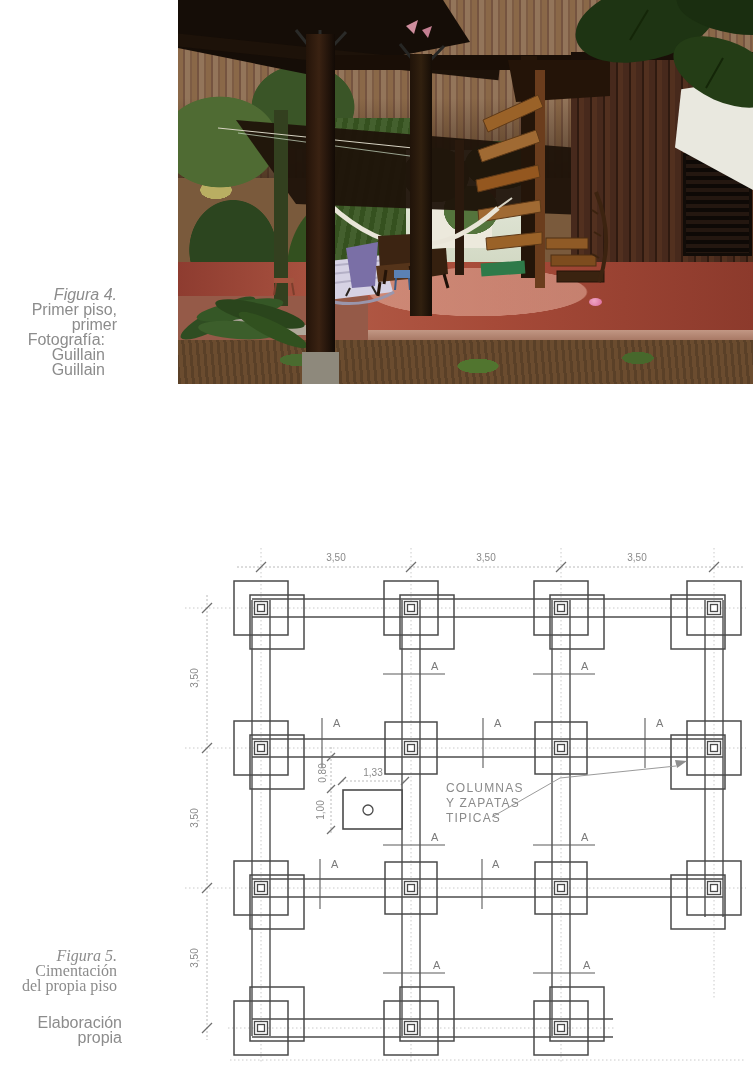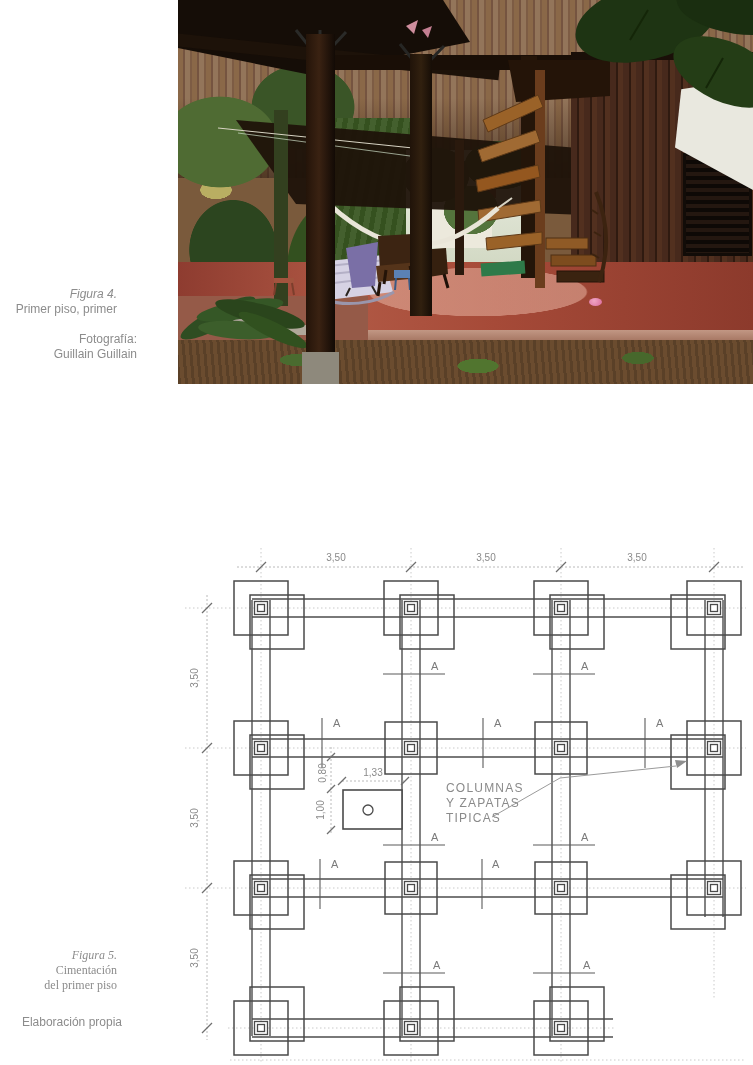--- a/index.html
+++ b/index.html
@@ -1,20 +1,20 @@
 <!DOCTYPE html>
 <html><head>
 <meta charset="utf-8">
 <style>
   html,body{margin:0;padding:0;background:#ffffff;}
   body{width:753px;height:1065px;position:relative;overflow:hidden;
        font-family:"Liberation Sans",sans-serif;}
   .abs{position:absolute;}
   
-  .cap{position:absolute;text-align:right;color:#8c8c8c;font-size:12px;line-height:15px;}
+  .cap{position:absolute;text-align:right;color:#8c8c8c;font-size:16px;line-height:15px;}
   .cap .fig-title{font-style:italic;}
   
   .photo{position:absolute;left:178px;top:0;width:575px;height:384px;overflow:hidden;background:#7a5a3c;}
   .photo>div,.photo>svg{position:absolute;}
   .p-upper{left:0;top:0;width:575px;height:178px;
     background:repeating-linear-gradient(90deg,#8a6848 0 5px,#755440 5px 7px,#93755a 7px 12px,#7d5c44 12px 14px);}
   .p-upper-shade{left:0;top:0;width:575px;height:178px;
     background:linear-gradient(180deg,rgba(0,0,0,0) 55%,rgba(35,18,7,.55) 100%);}
   .p-roof{left:0;top:0;width:575px;height:90px;background:#150d07;
     clip-path:polygon(0 0,265px 0,292px 42px,128px 74px,0 48px);}
@@ -200,21 +200,21 @@
   <div class="p-col2"></div>
   <div class="p-colF"></div>
   <div class="p-colF-base"></div>
   <div class="p-bowl"></div>
 </div>
 
 <div class="cap" style="left:0;top:287px;width:117px;">
   <div class="fig-title">Figura 4.</div>
   <div>Primer piso, primer</div>
 </div>
-<div class="cap" style="left:0;top:332px;width:105px;margin-left:32px;">
+<div class="cap" style="left:0;top:332px;width:105px;">
   <div>Fotografía:</div>
   <div>Guillain Guillain</div>
 </div>
 
 <svg class="abs" style="left:0;top:540px;" width="753" height="525" viewBox="0 540 753 525">
   <defs>
     <g id="ftO">
       <rect x="-27" y="-27" width="54" height="54" class="ft"></rect>
       <rect x="-11" y="-13" width="54" height="54" class="ft"></rect>
       <rect x="-6.5" y="-6.5" width="13" height="13" class="colsq"></rect>
@@ -349,17 +349,17 @@
   <g>
     <text class="ann" x="446" y="792">COLUMNAS</text>
     <text class="ann" x="446" y="807">Y ZAPATAS</text>
     <text class="ann" x="446" y="822">TIPICAS</text>
   </g>
 </svg>
 
 <div class="cap" style="left:0;top:948px;width:117px;font-family:Liberation Serif, serif;">
   <div class="fig-title">Figura 5.</div>
   <div>Cimentación</div>
-  <div>del primer piso</div>
+  <div>del propia piso</div>
 </div>
 <div class="cap" style="left:12px;top:1015px;width:110px;">
   <div>Elaboración propia</div>
 </div>
 
 </body></html>

